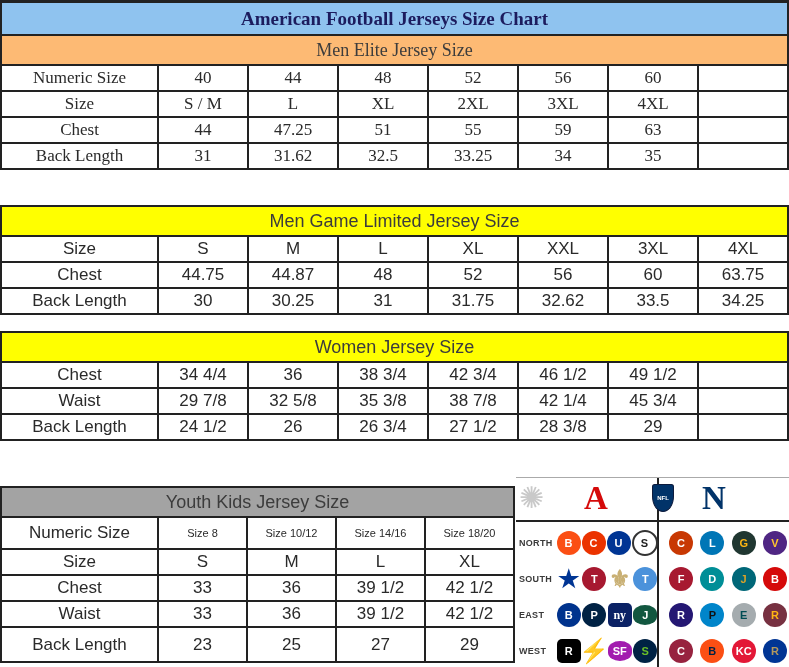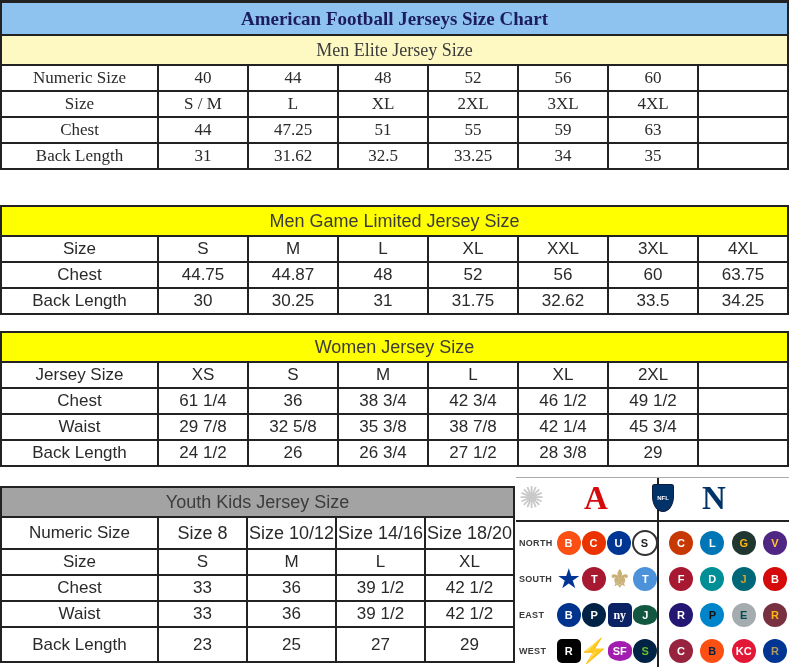--- a/index.html
+++ b/index.html
@@ -10,21 +10,21 @@
   table.tbl{position:absolute;left:0;border-collapse:collapse;table-layout:fixed;}
   table.tbl td{border:2px solid #222222;text-align:center;vertical-align:middle;
       font-size:17px;color:#2a2a2a;height:24px;padding:0;white-space:nowrap;overflow:hidden;}
   tr.title-row td{font-weight:bold;font-size:19px;color:#1c1c5e;height:31px;border-top-width:3px;}
   tr.sec-row td{font-size:18px;color:#3c3c3c;height:28px;}
   td.lbl{font-size:17px;}
   #t1{top:0;width:789px;font-family:Liberation Serif, serif;}
   #t2{top:197px;width:789px;margin-top:8px;}
   #t3{top:331px;width:789px;}
   #t4{top:486px;width:515px;}
-  #t4 td.small{font-size:18px;}
+  #t4 td.small{font-size:11px;}
   #t4 tr.tall td{height:30px;}
   #t4 tr.last td{height:33px;}
   col.c-label{width:157px;}
   col.c-data{width:90px;}
 
   
   .panel{position:absolute;left:516px;top:477px;width:273px;height:190px;
          border-top:1px solid #aaaaaa;background:#ffffff;}
   .panel-head{position:relative;height:42px;border-bottom:2px solid #222222;}
   .v-div{position:absolute;left:141px;top:0;bottom:0;width:2px;background:#222222;}
@@ -64,21 +64,21 @@
         <col class="c-data">
         <col class="c-data">
         <col class="c-data">
         <col>
       </colgroup>
     <tbody>
         <tr class="title-row">
           <td colspan="8" style="background-color: rgb(143, 195, 239); color: rgb(28, 28, 94);">American Football Jerseys Size Chart</td>
         </tr>
     <tr class="sec-row">
-          <td colspan="8" style="background-color: #fef9c3;">Men Elite Jersey Size</td>
+          <td colspan="8" style="background-color: #fdba74;">Men Elite Jersey Size</td>
         </tr>
     <tr>
       <td class="lbl">Numeric Size</td>
       <td>40</td>
       <td>44</td>
       <td>48</td>
       <td>52</td>
       <td>56</td>
       <td>60</td>
       <td></td>
@@ -173,32 +173,22 @@
         <col class="c-data">
         <col class="c-data">
         <col class="c-data">
         <col>
       </colgroup>
     <tbody>
         <tr class="sec-row">
           <td colspan="8" style="background-color: rgb(255, 255, 0);">Women Jersey Size</td>
         </tr>
     <tr>
-      <td class="lbl">Jersey Size</td>
-      <td>XS</td>
-      <td>S</td>
-      <td>M</td>
-      <td>L</td>
-      <td>XL</td>
-      <td>2XL</td>
-      <td></td>
-    </tr>
-    <tr>
       <td class="lbl">Chest</td>
-      <td>61 1/4</td>
+      <td>34 4/4</td>
       <td>36</td>
       <td>38 3/4</td>
       <td>42 3/4</td>
       <td>46 1/2</td>
       <td>49 1/2</td>
       <td></td>
     </tr>
     <tr>
       <td class="lbl">Waist</td>
       <td>29 7/8</td>

